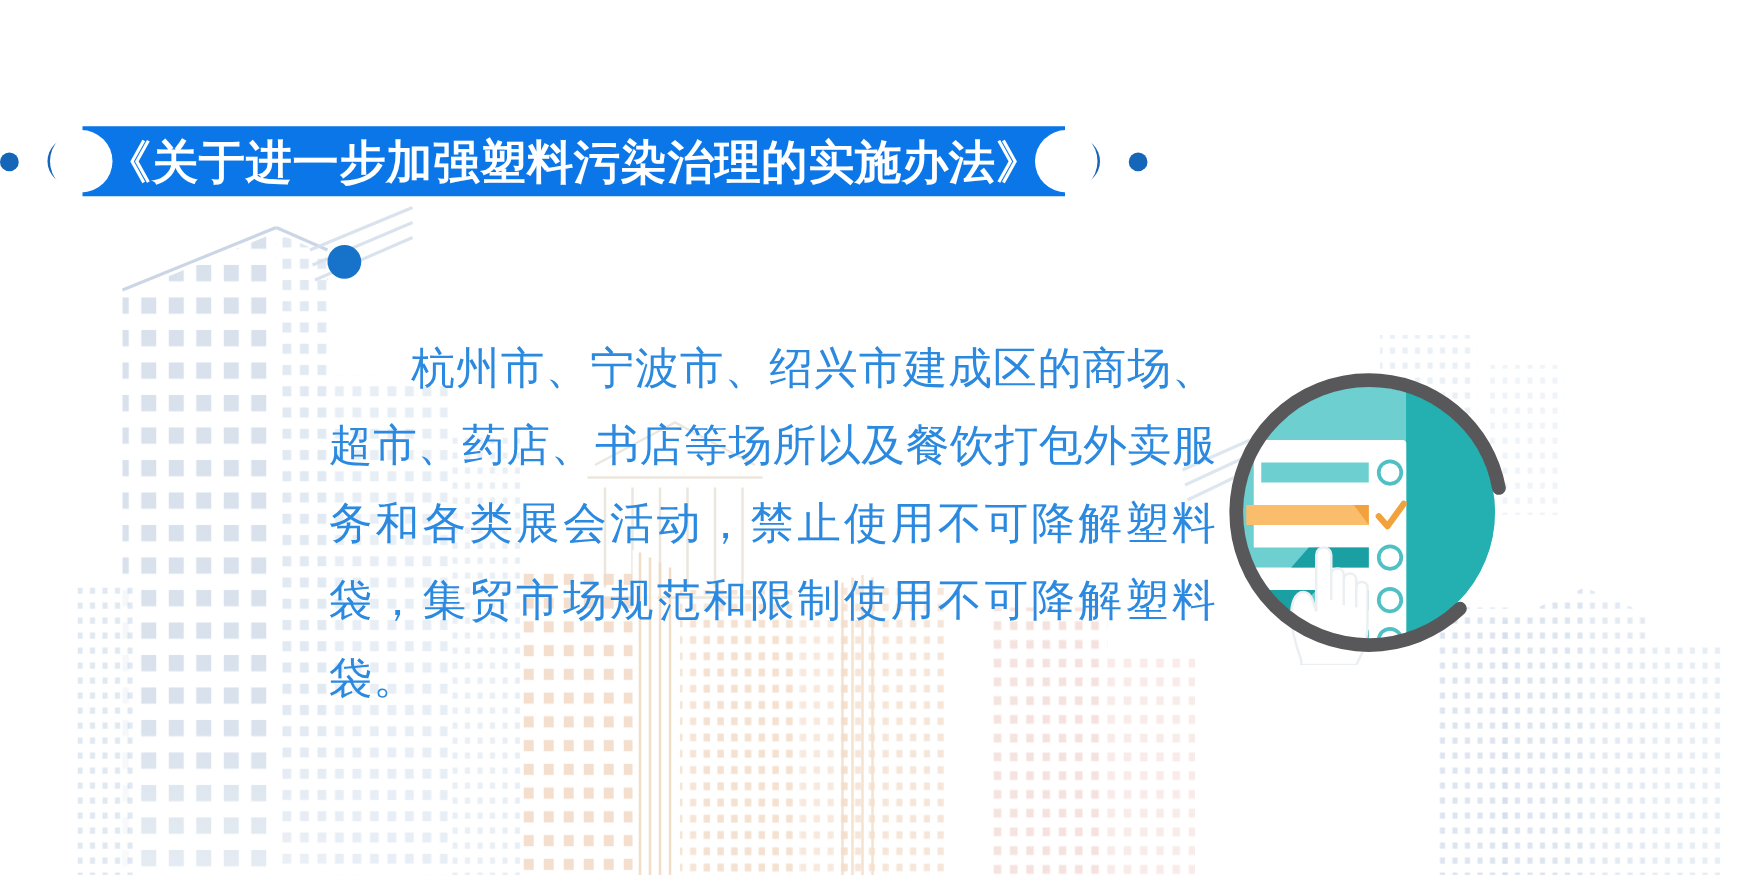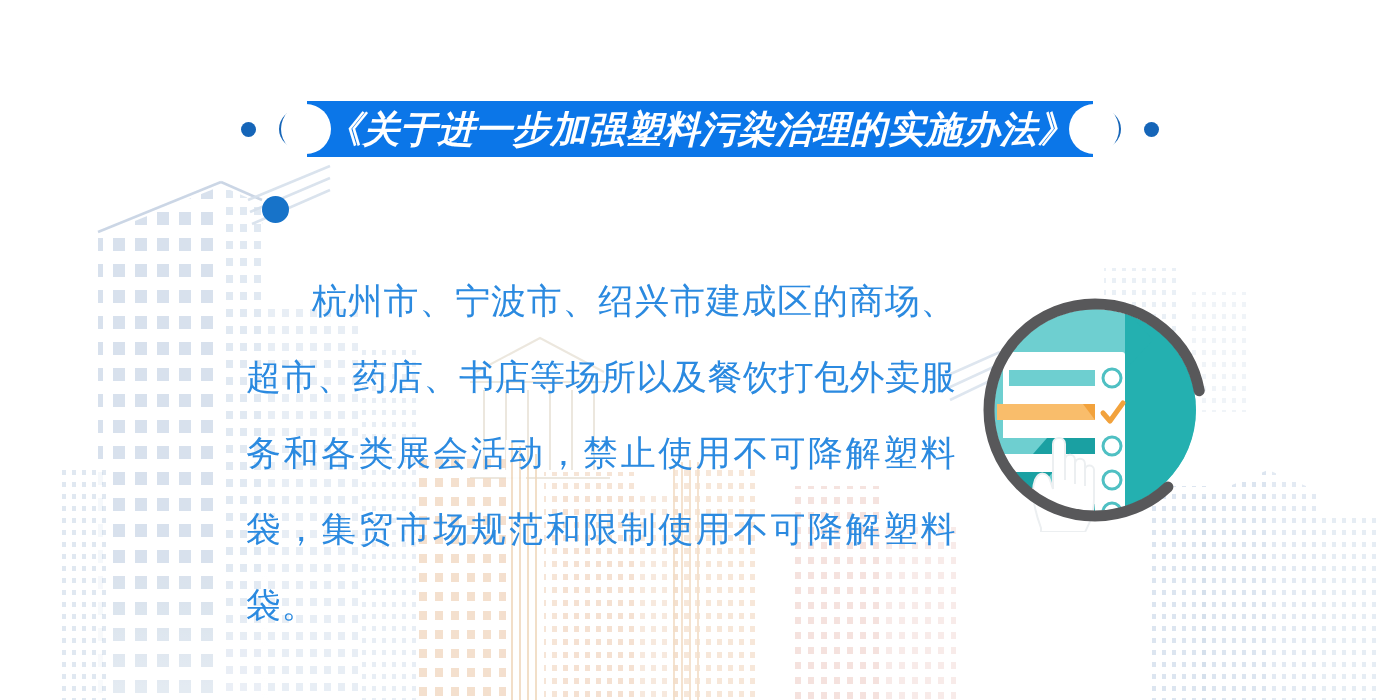--- a/index.html
+++ b/index.html
@@ -31,22 +31,21 @@
 
   
   .banner-row {
     position: absolute;
     left: 0;
     top: 96px;
     width: 1400px;
     height: 66px;
     display: flex;
     align-items: center;
-    justify-content: center;
-    font-style: italic;
+    justify-content: flex-start;
   }
   .dot-small {
     width: 15px; height: 15px;
     border-radius: 50%;
     background: #1565b8;
     flex: 0 0 auto;
   }
   .dot-big {
     width: 38px; height: 38px;
     border-radius: 50%;
@@ -111,32 +110,31 @@
     font-size: 36px;
     line-height: 1;
     font-weight: 600;
     letter-spacing: 1px;
     white-space: nowrap;
   }
 
   
   .body-copy {
     position: absolute;
-    left: 246px;
+    left: 263px;
     top: 264px;
     width: 710px;
     color: #2b8ae0;
     font-size: 35px;
-    line-height: 76px;
+    line-height: 62px;
     font-weight: 500;
     text-indent: 66px;
     letter-spacing: 0.5px;
     text-align: justify;
     text-justify: inter-ideograph;
-    font-family: Liberation Serif, serif;
   }
 
   
   .illus {
     position: absolute;
     left: 975px;
     top: 292px;
     width: 240px;
     height: 240px;
   }

